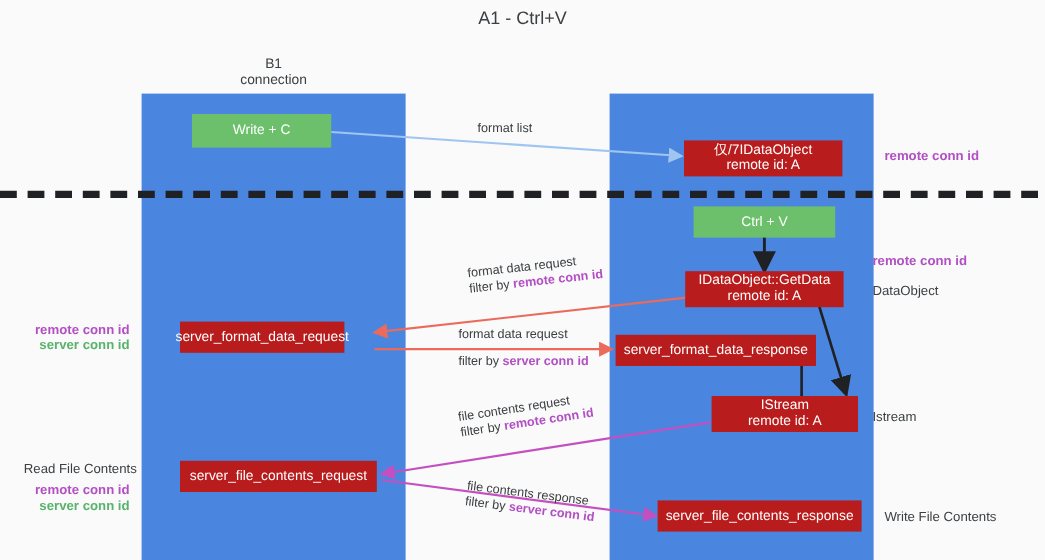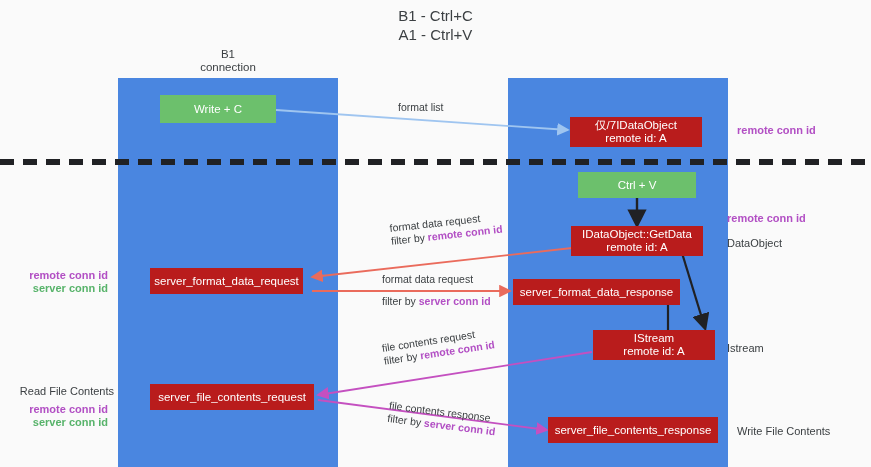--- a/index.html
+++ b/index.html
@@ -63,21 +63,20 @@
   .side-label.right-al { text-align:right; }
 
   .rot { transform-origin:0 0; }
 </style>
 </head>
 <body>
 
 <div id="stage">
 
   <div class="title">
-    <div>B1 - Ctrl+C</div>
     <div>A1 - Ctrl+V</div>
   </div>
 
   <div class="col-head" id="head-b1">
     <div>B1</div>
     <div>connection</div>
   </div>
 
   <div class="col" id="col-b1"></div>
   <div class="col" id="col-a1"></div>
@@ -128,21 +127,21 @@
 
   <div class="box green" style="left:578px; top:172px; width:118px; height:26px;">
     <span>Ctrl + V</span>
   </div>
 
   <div class="box orange" style="left:571px; top:226px; width:132px; height:30px;">
     <span>IDataObject::GetData</span>
     <span>remote id: A</span>
   </div>
 
-  <div class="box orange" style="left:150px; top:268px; width:153px; height:26px;">
+  <div class="box orange" style="left:150px; top:268px; width:137px; height:26px;">
     <span>server_format_data_request</span>
   </div>
 
   <div class="box orange" style="left:513px; top:279px; width:167px; height:26px;">
     <span>server_format_data_response</span>
   </div>
 
   <div class="box orange" style="left:593px; top:330px; width:122px; height:30px;">
     <span>IStream</span>
     <span>remote id: A</span>

